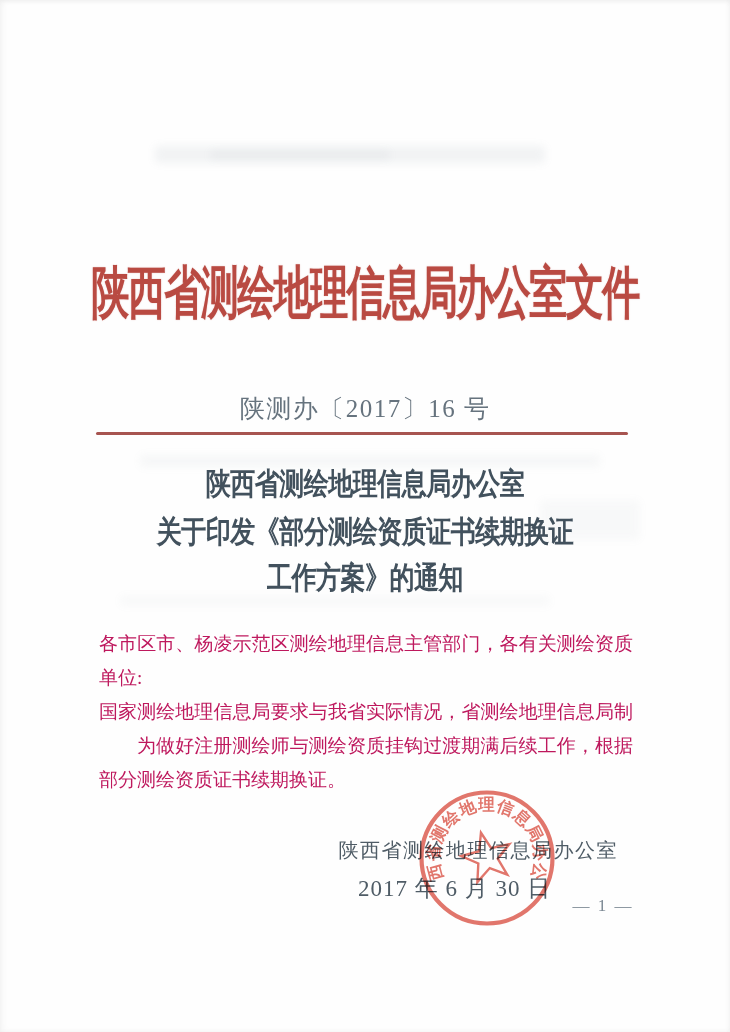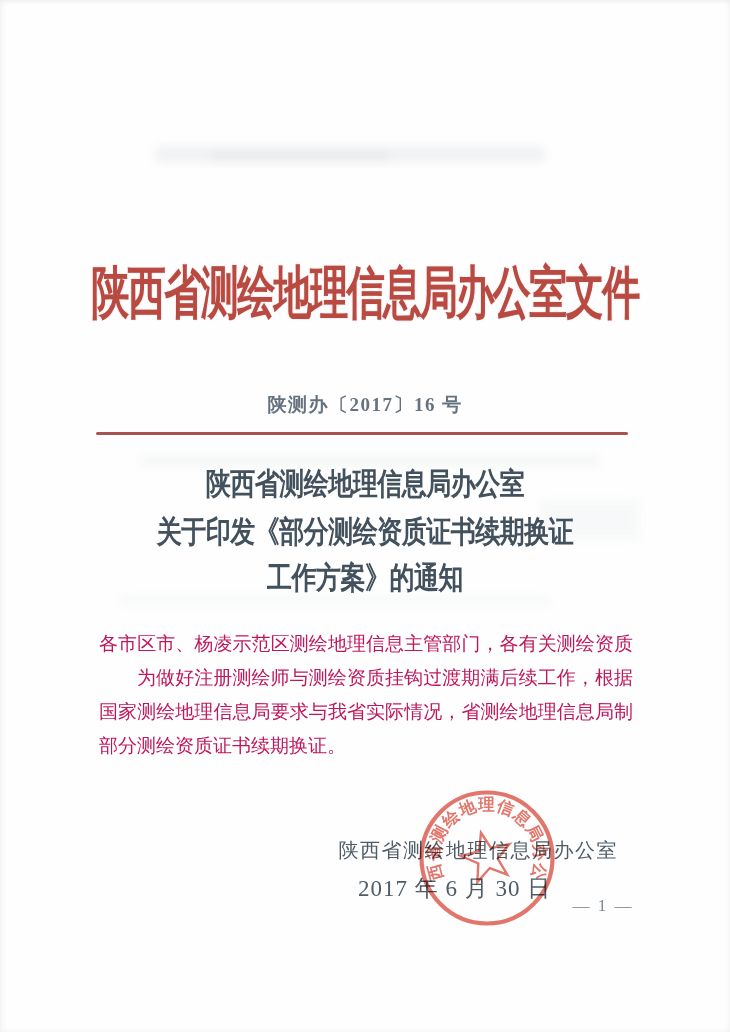--- a/index.html
+++ b/index.html
@@ -34,23 +34,22 @@
   .red-header .stretch {
     display: inline-block;
     font-size: 38px; font-weight: bold; letter-spacing: -1.5px;
     color: #b94a42;
     transform: scaleY(1.5);
     text-shadow: 0 0 1px rgba(185,74,66,0.45);
   }
 
   .doc-number {
     position: absolute; left: 0; top: 392px; width: 730px;
-    text-align: center; font-size: 19px; letter-spacing: 1.5px;
+    text-align: center; font-size: 25px; letter-spacing: 1.5px;
     color: #66737e;
-    font-weight: bold;
   }
 
   .red-rule {
     position: absolute; left: 96px; top: 432px; width: 532px; height: 3px;
     background: #a75450; border-radius: 2px;
   }
 
   .notice-title {
     position: absolute; left: 0; top: 474px; width: 730px;
     transform: scaleY(1.22);
@@ -118,22 +117,23 @@
   <div class="red-rule"></div>
 
   <div class="notice-title">
     <div class="t-line">陕西省测绘地理信息局办公室</div>
     <div class="t-line">关于印发《部分测绘资质证书续期换证</div>
     <div class="t-line">工作方案》的通知</div>
   </div>
 
   <div class="body-text">
     <div class="b-line jline">各市区市、杨凌示范区测绘地理信息主管部门，各有关测绘资质</div>
+    <div class="b-line">单位:</div>
+    <div class="b-line jline">国家测绘地理信息局要求与我省实际情况，省测绘地理信息局制</div>
     <div class="b-line jline indent">为做好注册测绘师与测绘资质挂钩过渡期满后续工作，根据</div>
-    <div class="b-line jline">国家测绘地理信息局要求与我省实际情况，省测绘地理信息局制</div>
     <div class="b-line">部分测绘资质证书续期换证。</div>
   </div>
 
   <div class="signature">陕西省测绘地理信息局办公室</div>
   <div class="sig-date">2017 年 6 月 30 日</div>
 
   <div class="page-number">— 1 —</div>
 
   <svg class="seal" viewBox="0 0 140 140">
     <defs>

